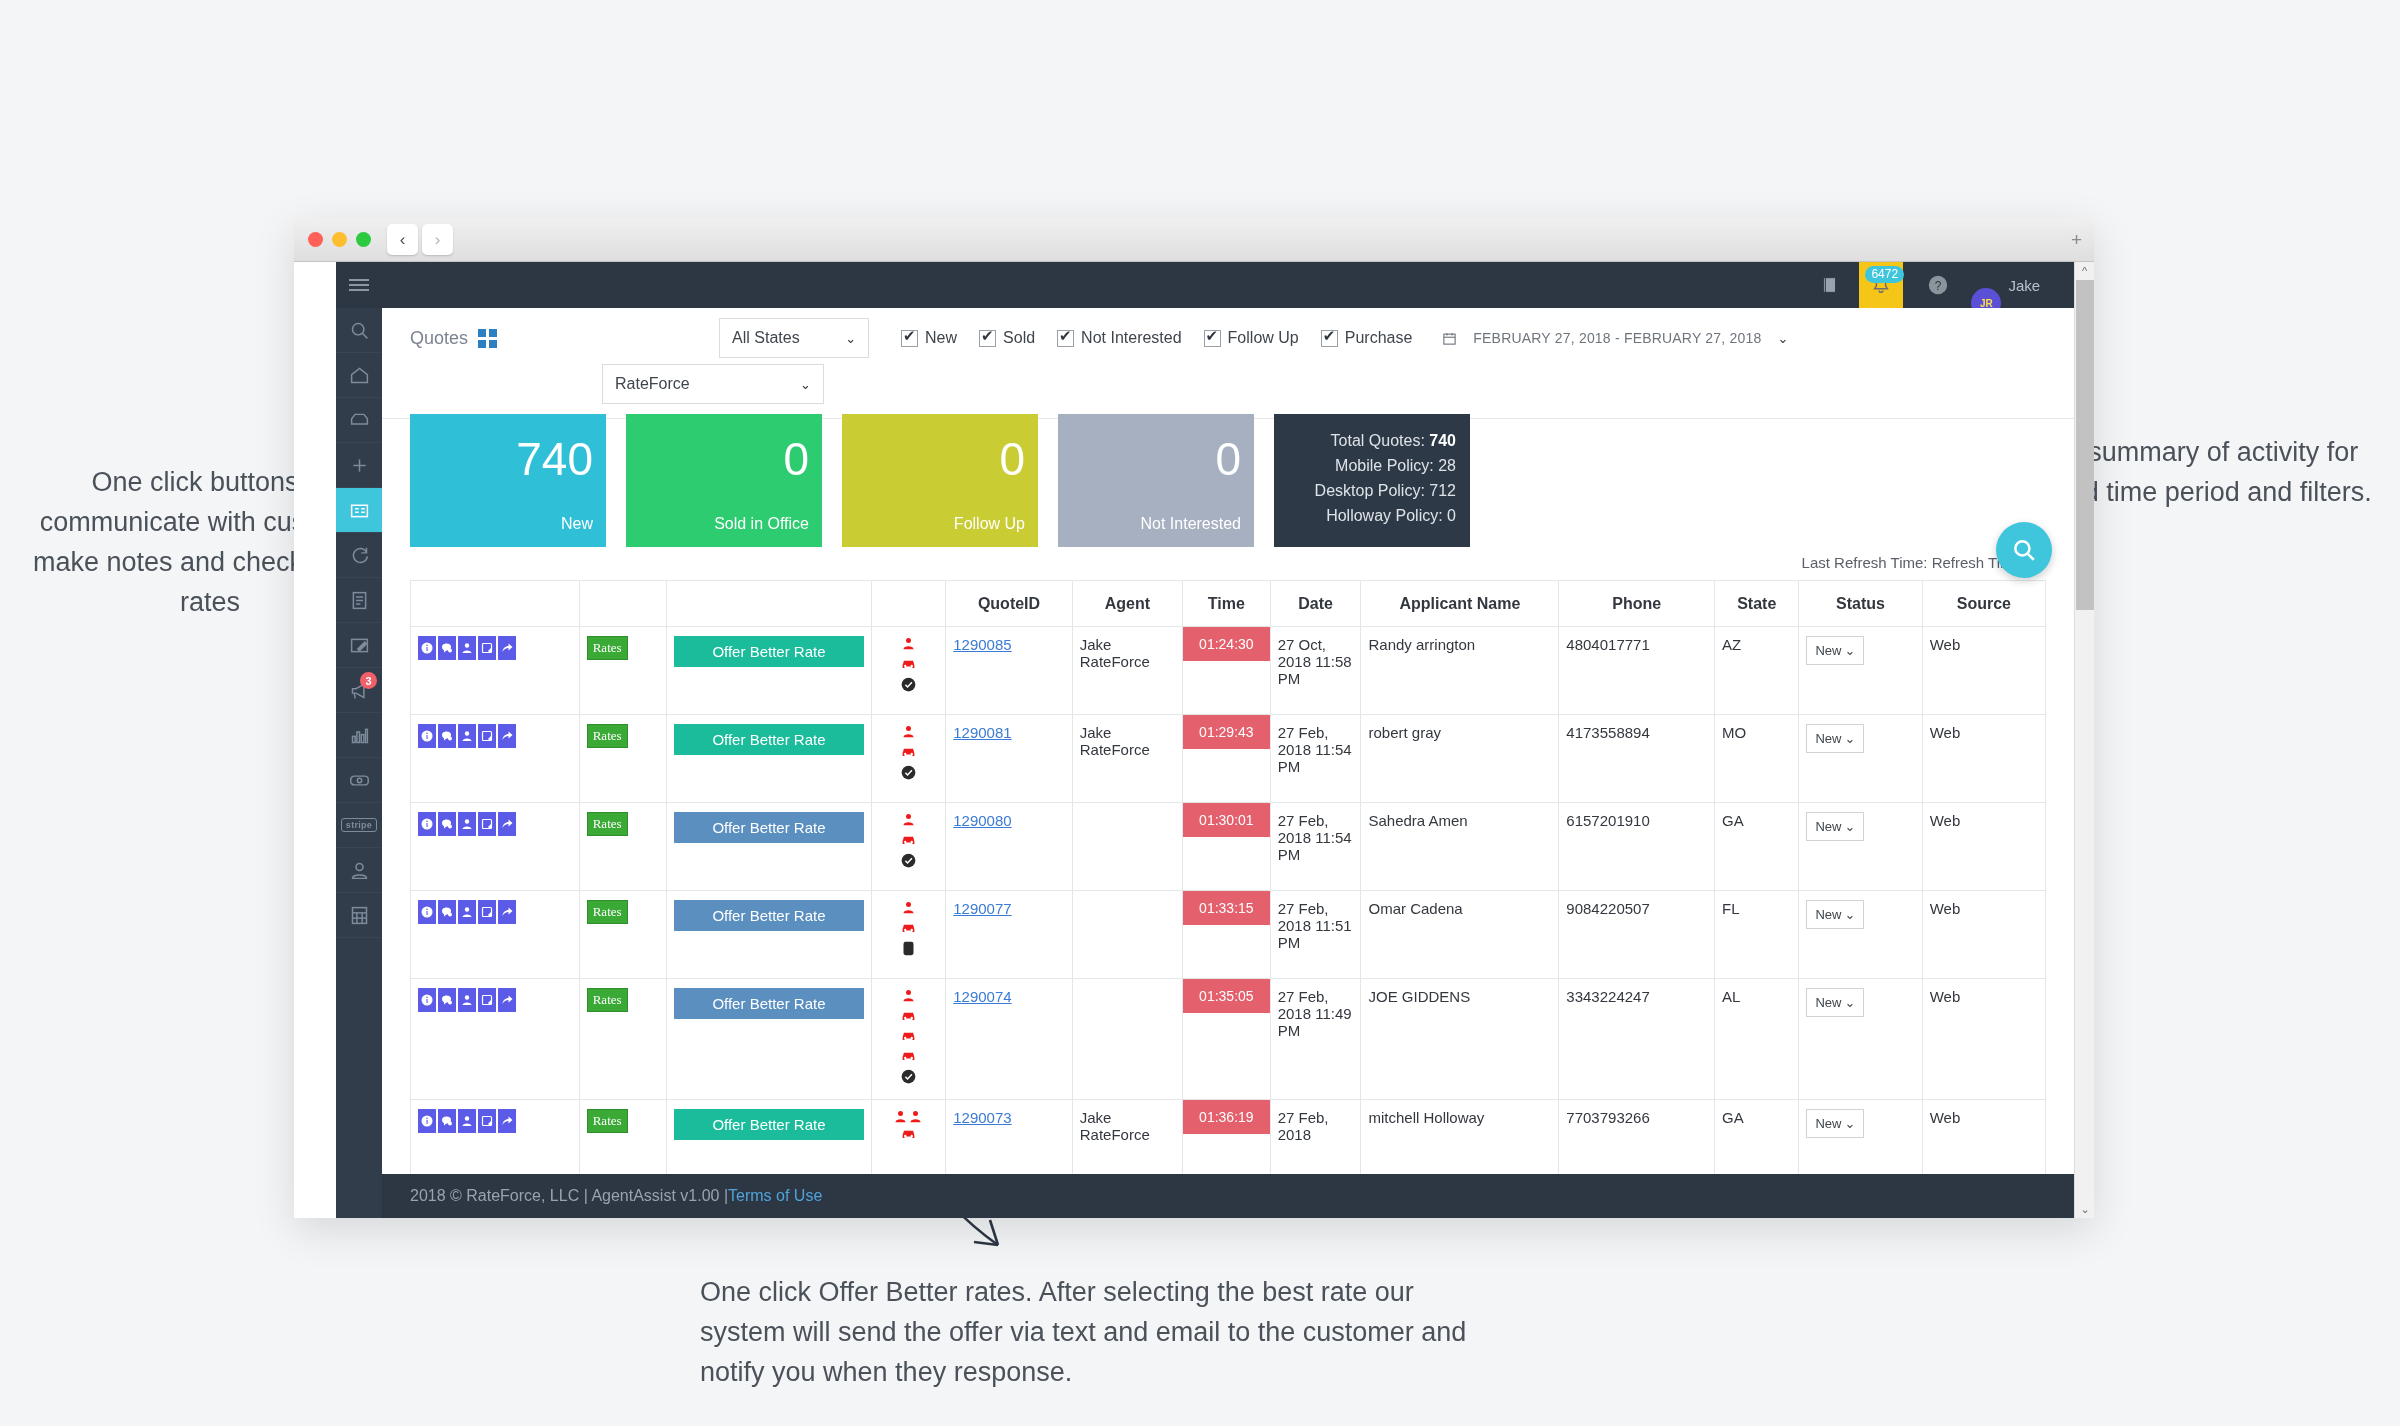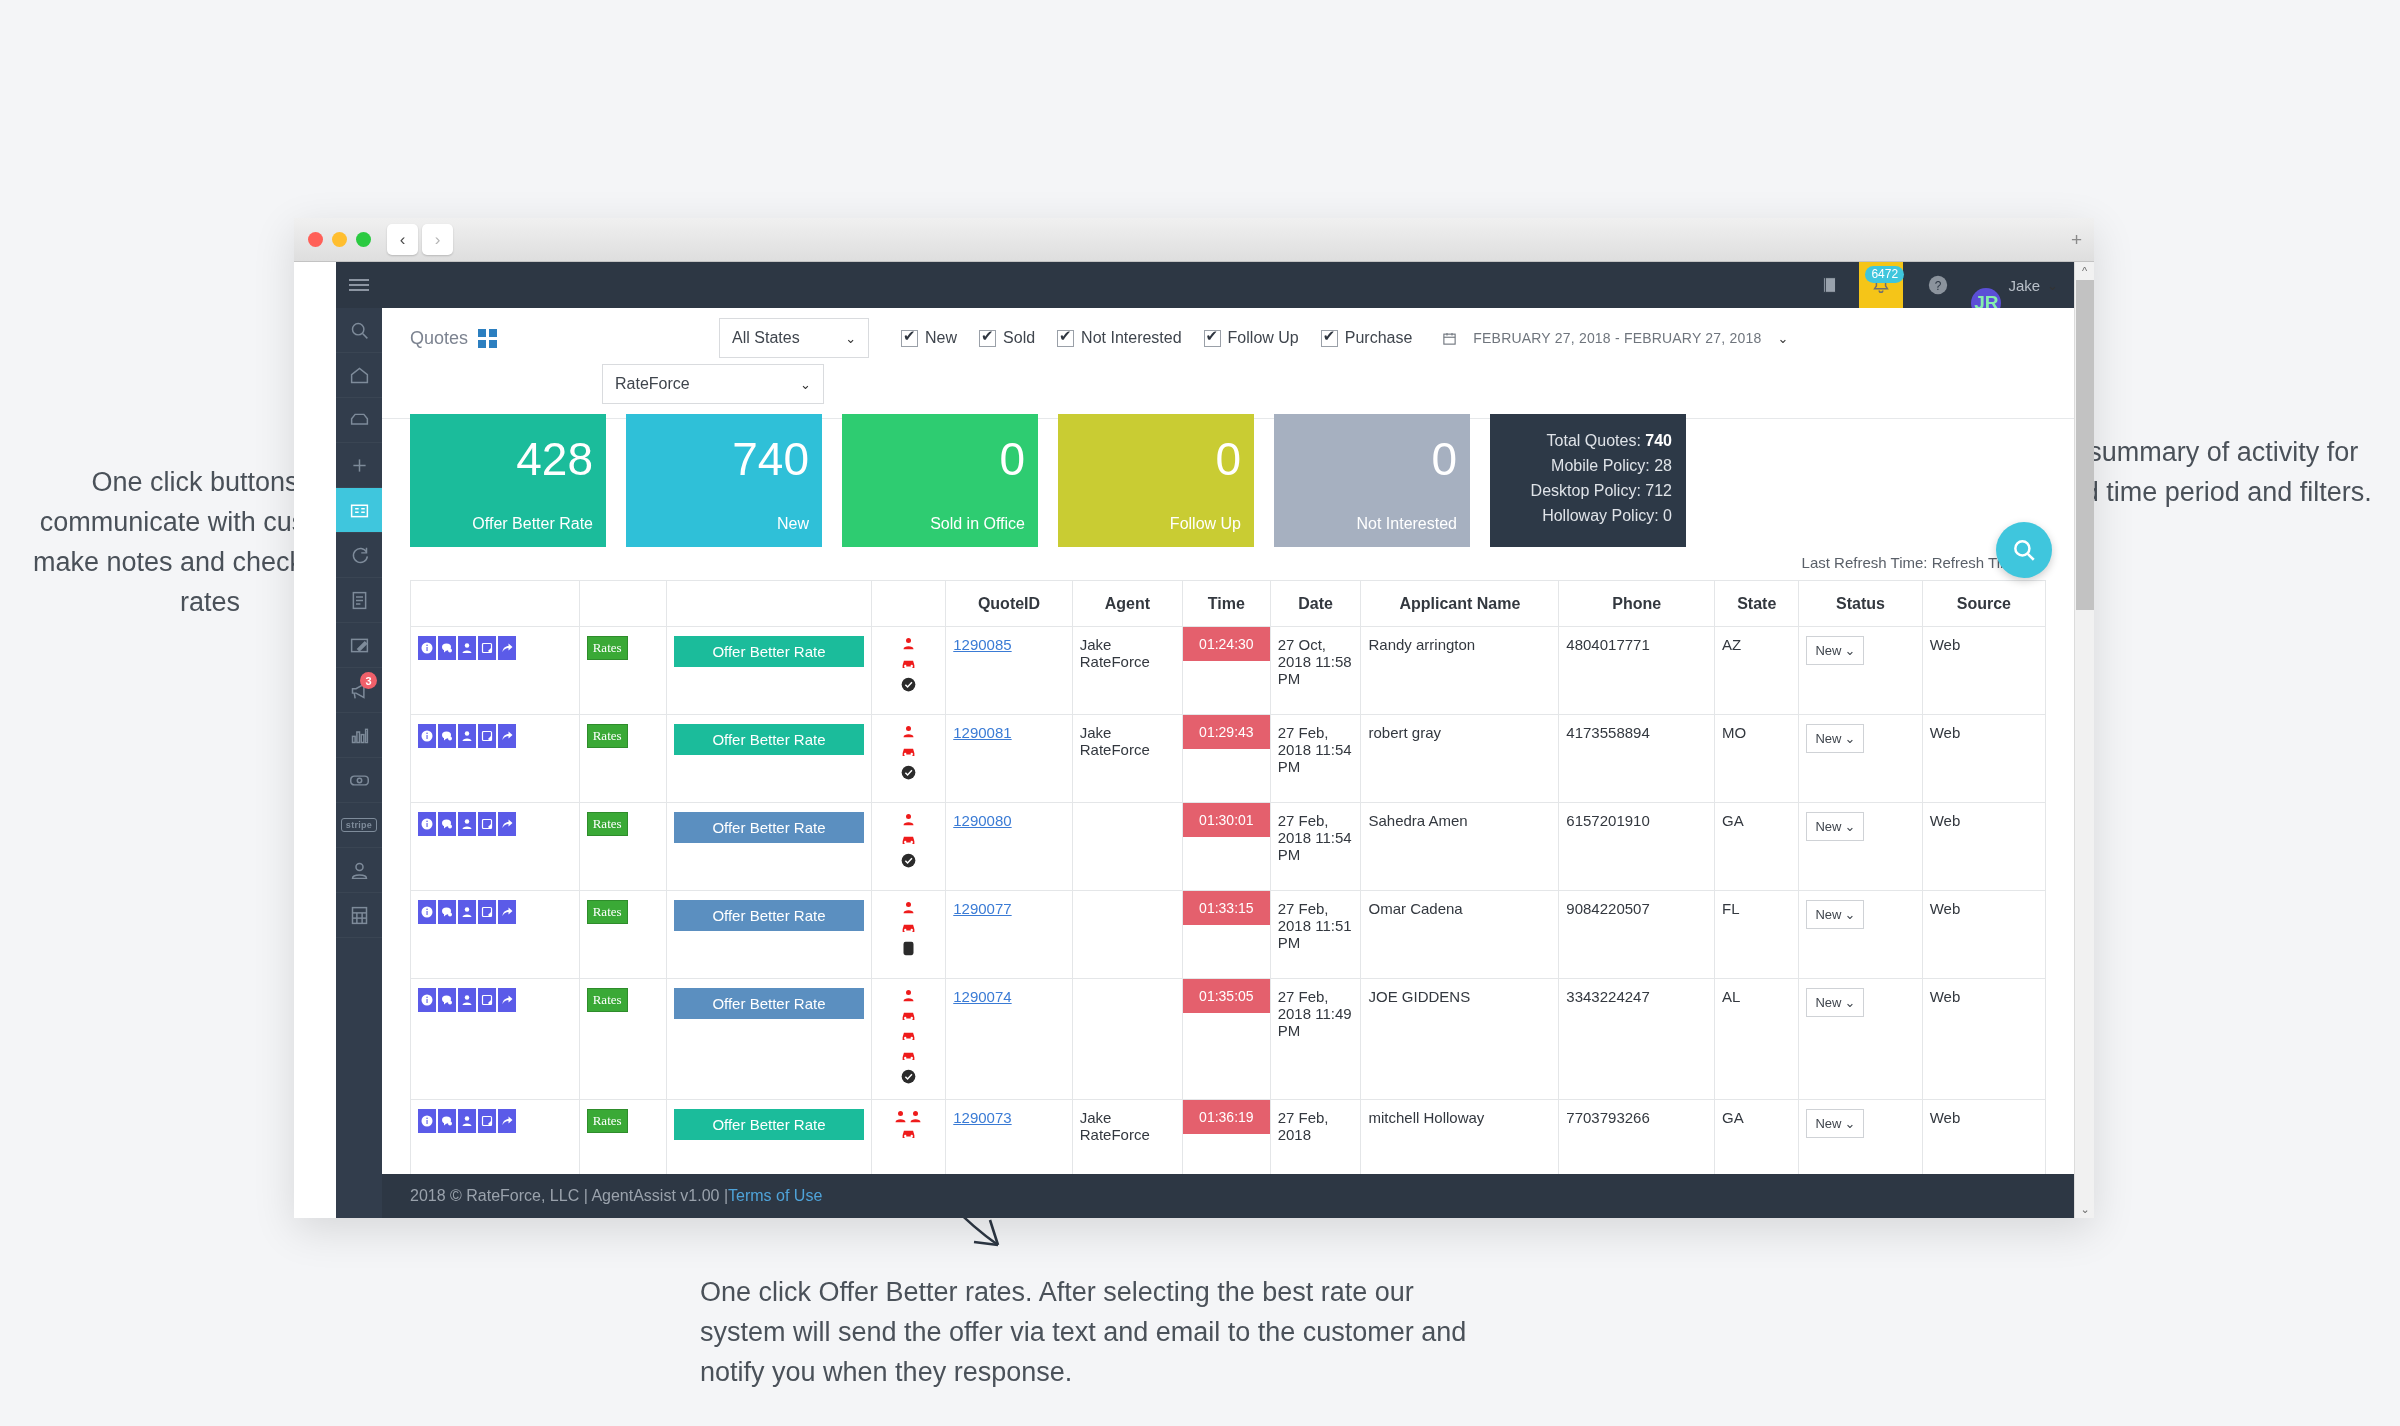--- a/index.html
+++ b/index.html
@@ -102,21 +102,21 @@
   }
   #bell-badge {
     position: absolute; left: 6px; top: 4px;
     background: #3fc6dd; color: #fff; font-size: 12px;
     border-radius: 9px; padding: 1px 6px; line-height: 15px;
   }
   #help-icon { margin: 0 22px 0 24px; }
   #user-area { display: flex; align-items: center; gap: 7px; color: #b9c0c9; font-size: 15px; }
   #avatar {
     width: 30px; height: 30px; border-radius: 50%;
-    background: #5b4fd6; color: #86efac; font-size: 19px; font-weight: bold;
+    background: #5b4fd6; color: #fde047; font-size: 10px; font-weight: bold;
     display: flex; align-items: center; justify-content: center; margin-top: 36px;
   }
 
   
   #filterbar {
     position: absolute; left: 46px; top: 46px; right: 20px;
     background: #fff; border-bottom: 1px solid #e6e8ea;
     padding: 10px 20px 14px 28px;
   }
   #filter-row1 { display: flex; align-items: center; height: 40px; }
@@ -473,24 +473,20 @@
           </div>
         </div>
 
         <div class="selectbox" id="rateforce-select">
           <span>RateForce</span>
           <span class="chev">⌄</span>
         </div>
       </div>
 
       <div id="kpi-row">
-        <div class="kpi" style="background:#1bbc9b">
-          <div class="num">428</div>
-          <div class="lbl">Offer Better Rate</div>
-        </div>
         <div class="kpi" style="background:#2fc0d8">
           <div class="num">740</div>
           <div class="lbl">New</div>
         </div>
         <div class="kpi" style="background:#2ecc71">
           <div class="num">0</div>
           <div class="lbl">Sold in Office</div>
         </div>
         <div class="kpi" style="background:#c9cc33">
           <div class="num">0</div>

